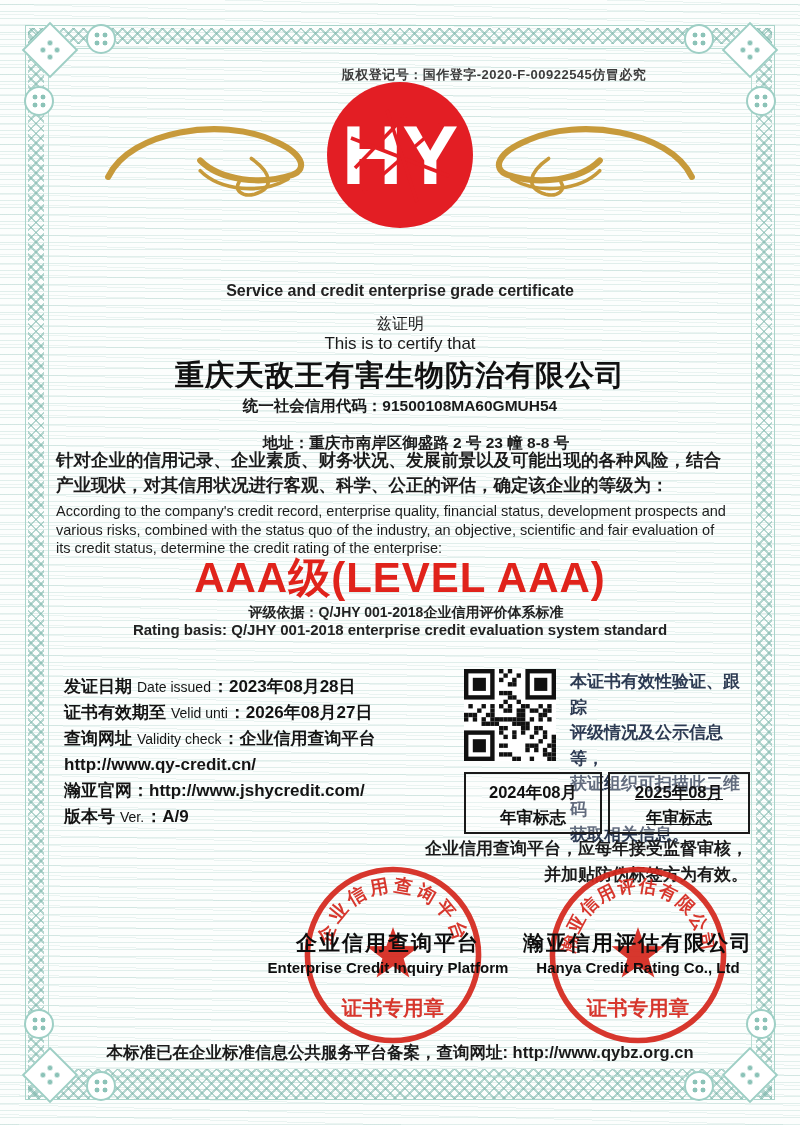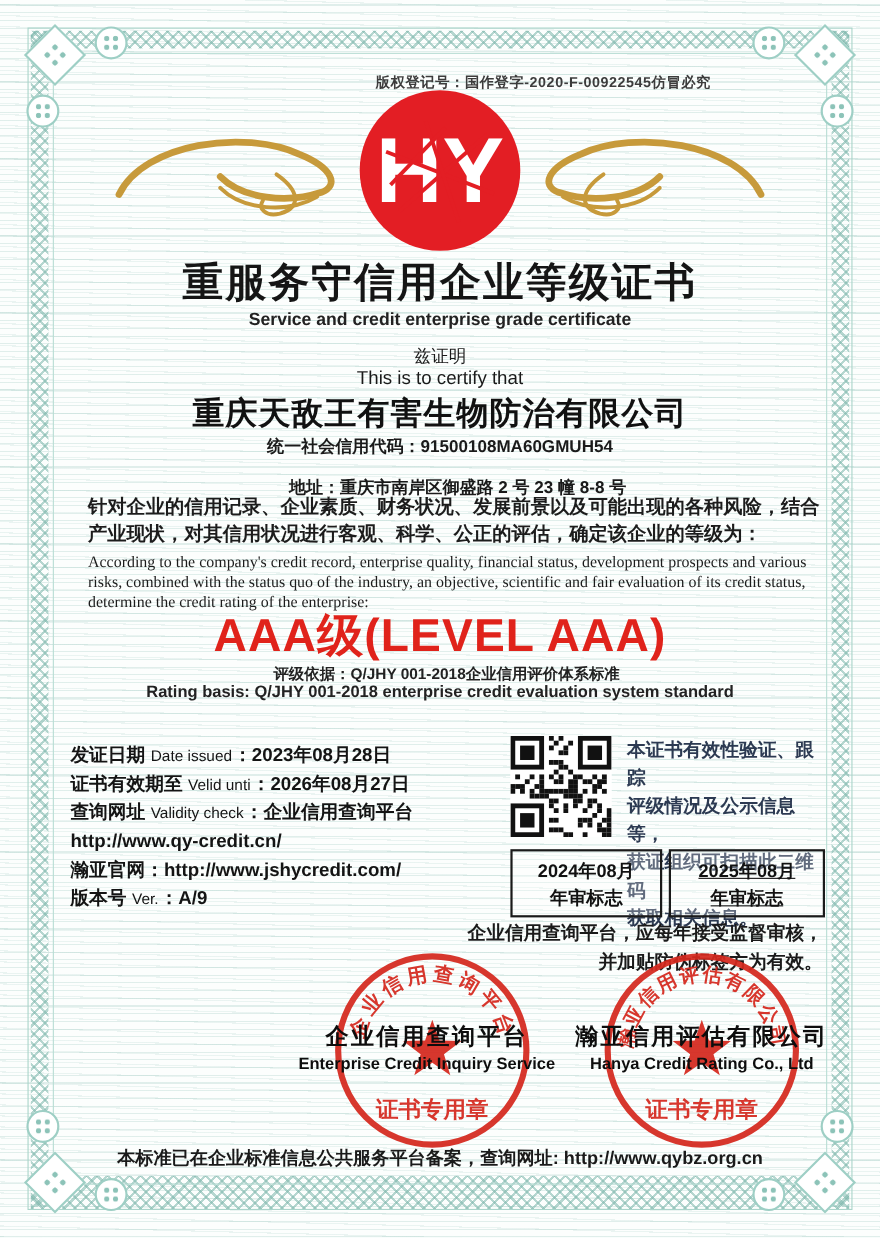--- a/index.html
+++ b/index.html
@@ -29,21 +29,21 @@
   .abs{position:absolute;}
   .ctr{left:0;right:0;text-align:center;}
   .copyright{top:66px;left:188px;right:0;text-align:center;font-size:13px;color:#3c3c3c;font-weight:600;letter-spacing:.5px;}
   .title-cn{top:232px;font-size:37px;font-weight:700;color:#151515;letter-spacing:2px;}
   .title-en{top:282px;font-size:16px;font-weight:600;color:#222;}
   .certify-cn{top:314px;font-size:16px;color:#1a1a1a;}
   .certify-en{top:334px;font-size:17px;color:#1a1a1a;}
   .company{top:356px;font-size:29px;font-weight:800;color:#111;letter-spacing:1px;}
   .code-line{top:396px;font-size:15.5px;font-weight:600;color:#1a1a1a;}
   .addr-line{top:433px;font-size:15.5px;font-weight:700;color:#1a1a1a;padding-left:32px;}
-  .para{left:80px;width:676px;color:#1c1c1c;font-family:Liberation Serif, serif;}
+  .para{left:56px;width:676px;color:#1c1c1c;}
   .para-cn{top:448px;font-size:17.5px;line-height:25px;font-weight:600;}
   .para-en{top:502px;font-size:14.5px;line-height:18.5px;font-weight:500;}
   .rating{top:550px;font-size:42px;font-weight:800;color:#e0231b;letter-spacing:1px;}
   .basis-cn{top:604px;font-size:14px;font-weight:600;color:#222;padding-left:12px;}
   .basis-en{top:621px;font-size:15px;font-weight:600;color:#222;}
   .details{left:64px;top:674px;width:390px;}
   .drow{height:26px;line-height:26px;font-size:17px;color:#141414;white-space:nowrap;font-weight:600;}
   .drow .lbl-en{font-size:14px;margin:0 1px 0 5px;font-weight:500;}
   .qr-wrap{left:464px;top:669px;width:92px;height:92px;background:#fff;}
   .qr-note{left:570px;top:669px;width:182px;font-size:17px;line-height:25.5px;color:#2c3a52;font-weight:600;}
@@ -133,21 +133,20 @@
     <circle cx="75" cy="75" r="73" fill="#e31e24"></circle>
     <text x="75" y="104" font-size="84" font-weight="bold" fill="#ffffff" text-anchor="middle" font-family="Liberation Sans, sans-serif">HY</text>
     <g stroke="#e31e24" stroke-width="3.5">
       <line x1="26" y1="58" x2="124" y2="96"></line>
       <line x1="38" y1="112" x2="118" y2="42"></line>
       <line x1="62" y1="30" x2="92" y2="122"></line>
       <line x1="30" y1="88" x2="80" y2="36"></line>
     </g>
   </svg>
 
-  <div class="abs ctr title-cn">重服务守信用企业等级证书</div>
   <div class="abs ctr title-en">Service and credit enterprise grade certificate</div>
   <div class="abs ctr certify-cn">兹证明</div>
   <div class="abs ctr certify-en">This is to certify that</div>
   <div class="abs ctr company">重庆天敌王有害生物防治有限公司</div>
   <div class="abs ctr code-line">统一社会信用代码：91500108MA60GMUH54</div>
   <div class="abs ctr addr-line">地址：重庆市南岸区御盛路 2 号 23 幢 8-8 号</div>
 
   <div class="abs para para-cn">针对企业的信用记录、企业素质、财务状况、发展前景以及可能出现的各种风险，结合产业现状，对其信用状况进行客观、科学、公正的评估，确定该企业的等级为：</div>
   <div class="abs para para-en">According to the company's credit record, enterprise quality, financial status, development prospects and various risks, combined with the status quo of the industry, an objective, scientific and fair evaluation of its credit status, determine the credit rating of the enterprise:</div>
   <div class="abs ctr rating">AAA级(LEVEL AAA)</div>
@@ -324,21 +323,21 @@
     <circle cx="100" cy="100" r="92" fill="none" stroke="#d5281e" stroke-width="6"></circle>
     <polygon fill="#d5281e" points="100,70 107.05,90.3 128.5,90.7 111.4,103.7 117.6,124.3 100,112 82.4,124.3 88.6,103.7 71.5,90.7 92.95,90.3"></polygon>
     <text font-size="19" font-weight="bold" fill="#d5281e" letter-spacing="2">
       <textPath href="#arcR" startOffset="50%" text-anchor="middle">瀚亚信用评估有限公司</textPath>
     </text>
     <text x="100" y="165" font-size="22" font-weight="bold" fill="#d5281e" text-anchor="middle">证书专用章</text>
   </svg>
 
   <div class="abs issuer issuer-l">
     <div class="cn">企业信用查询平台</div>
-    <div class="en">Enterprise Credit Inquiry Service</div>
+    <div class="en">Enterprise Credit Inquiry Platform</div>
   </div>
   <div class="abs issuer issuer-r">
     <div class="cn">瀚亚信用评估有限公司</div>
     <div class="en">Hanya Credit Rating Co., Ltd</div>
   </div>
 
   <div class="abs ctr footer-line">本标准已在企业标准信息公共服务平台备案，查询网址: http://www.qybz.org.cn</div>
 </div>
 
 </body></html>

